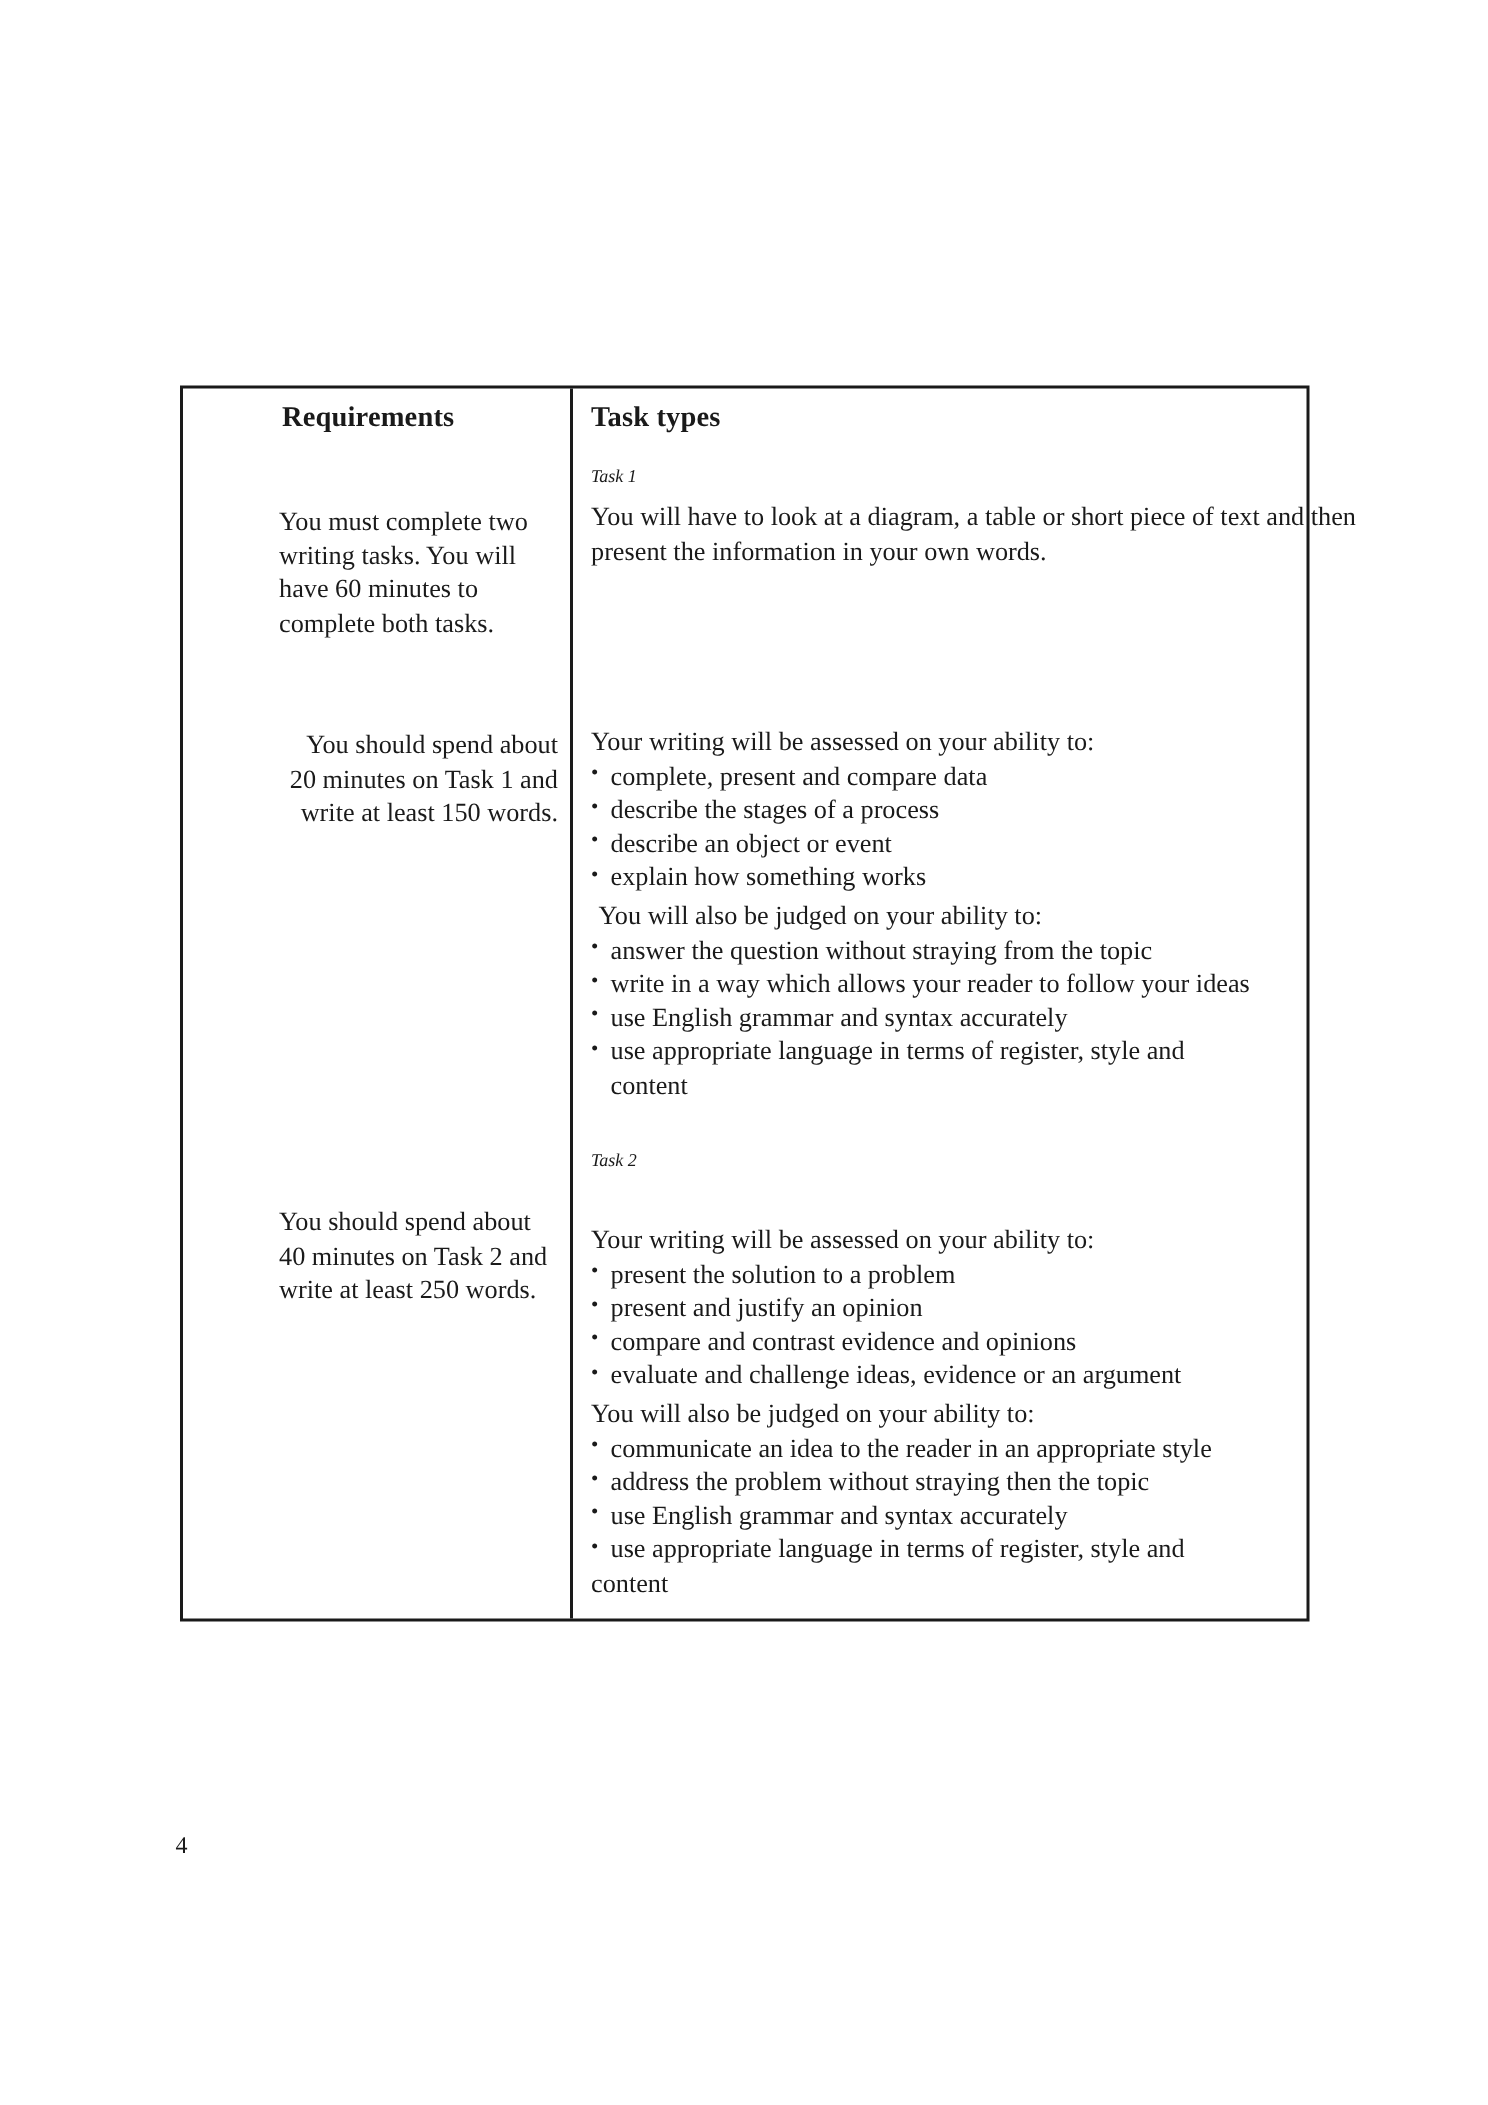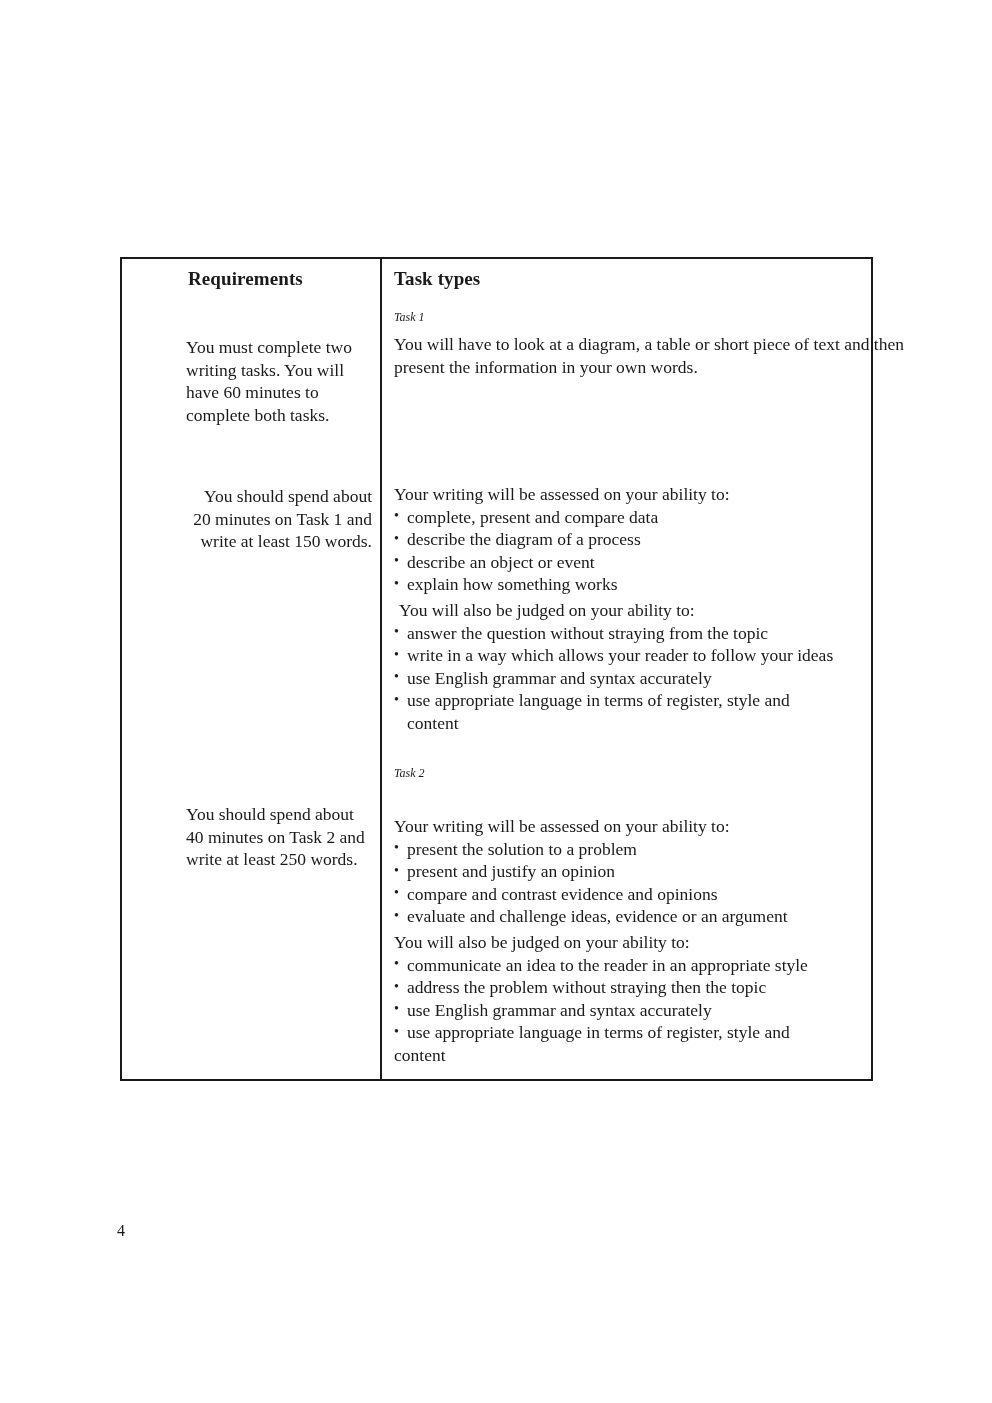--- a/index.html
+++ b/index.html
@@ -152,21 +152,21 @@
       <div class="col-head head-right">Task types</div>
 
       <div class="blk right-blk task-label" style="top:47px;">Task 1</div>
 
       <div class="blk right-blk" style="top:74px;">You will have to look at a diagram, a table or short piece of text and then present the information in your own words.</div>
 
       <div class="blk right-blk" style="top:224px;">
         <p class="lead">Your writing will be assessed on your ability to:</p>
         <ul class="bullets">
           <li>complete, present and compare data</li>
-          <li>describe the diagram of a process</li>
+          <li>describe the stages of a process</li>
           <li>describe an object or event</li>
           <li>explain how something works</li>
         </ul>
       </div>
 
       <div class="blk right-blk" style="top:340px;">
         <p class="lead indent-lead">You will also be judged on your ability to:</p>
         <ul class="bullets">
           <li>answer the question without straying from the topic</li>
           <li>write in a way which allows your reader to follow your ideas</li>

